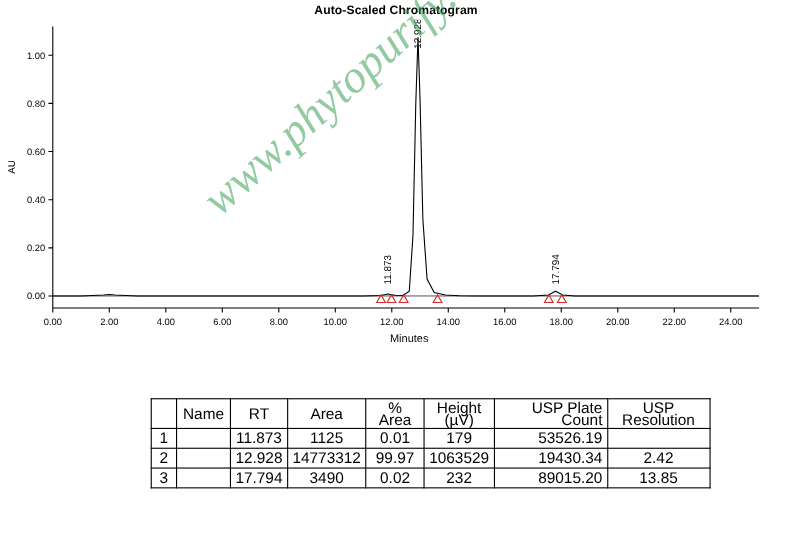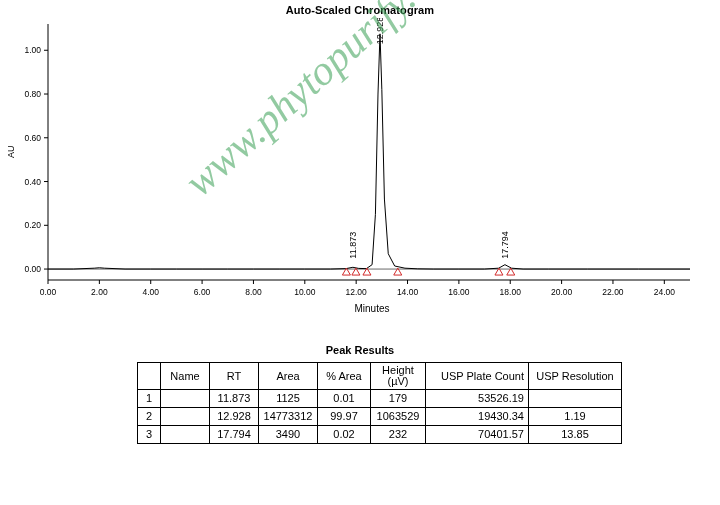--- a/index.html
+++ b/index.html
@@ -90,21 +90,21 @@
     width: 720px;
     text-align: center;
     font-size: 11px;
     font-weight: bold;
   }
   table.results {
     position: absolute;
     left: 137px;
     top: 362px;
     border-collapse: collapse;
-    font-size: 11px;
+    font-size: 14px;
   }
   table.results th,
   table.results td {
     border: 1px solid #000000;
     padding: 2px 4px;
     text-align: center;
     font-weight: normal;
     height: 13px;
     line-height: 11px;
     background: #ffffff;
@@ -189,21 +189,20 @@
         <text x="0" y="0" class="peak-label" text-anchor="start" transform="translate(355.90,240.68) rotate(-90)">11.873</text>
         <text x="0" y="0" class="peak-label" text-anchor="start" transform="translate(382.99,26.26) rotate(-90)">12.928</text>
         <text x="0" y="0" class="peak-label" text-anchor="start" transform="translate(507.95,240.68) rotate(-90)">17.794</text>
       </svg>
     <div class="y-axis-label">AU</div>
     <div class="x-axis-label">Minutes</div>
   </div>
 
   <div class="watermark">www.phytopurify.com</div>
 
-  <div class="results-title">Peak Results</div>
 
   <table class="results">
     <thead>
       <tr>
         <th class="idx"></th>
         <th class="name">Name</th>
         <th class="rt">RT</th>
         <th class="area">Area</th>
         <th class="pct">% Area</th>
         <th class="height th-two-line">
@@ -226,28 +225,28 @@
         <td class="res"></td>
       </tr>
       <tr>
         <td class="idx">2</td>
         <td class="name"></td>
         <td class="rt">12.928</td>
         <td class="area">14773312</td>
         <td class="pct">99.97</td>
         <td class="height">1063529</td>
         <td class="plate">19430.34</td>
-        <td class="res">1.19</td>
+        <td class="res">2.42</td>
       </tr>
       <tr>
         <td class="idx">3</td>
         <td class="name"></td>
         <td class="rt">17.794</td>
         <td class="area">3490</td>
         <td class="pct">0.02</td>
         <td class="height">232</td>
-        <td class="plate">70401.57</td>
+        <td class="plate">89015.20</td>
         <td class="res">13.85</td>
       </tr>
     </tbody>
   </table>
 
 </div>
 
 </body></html>

